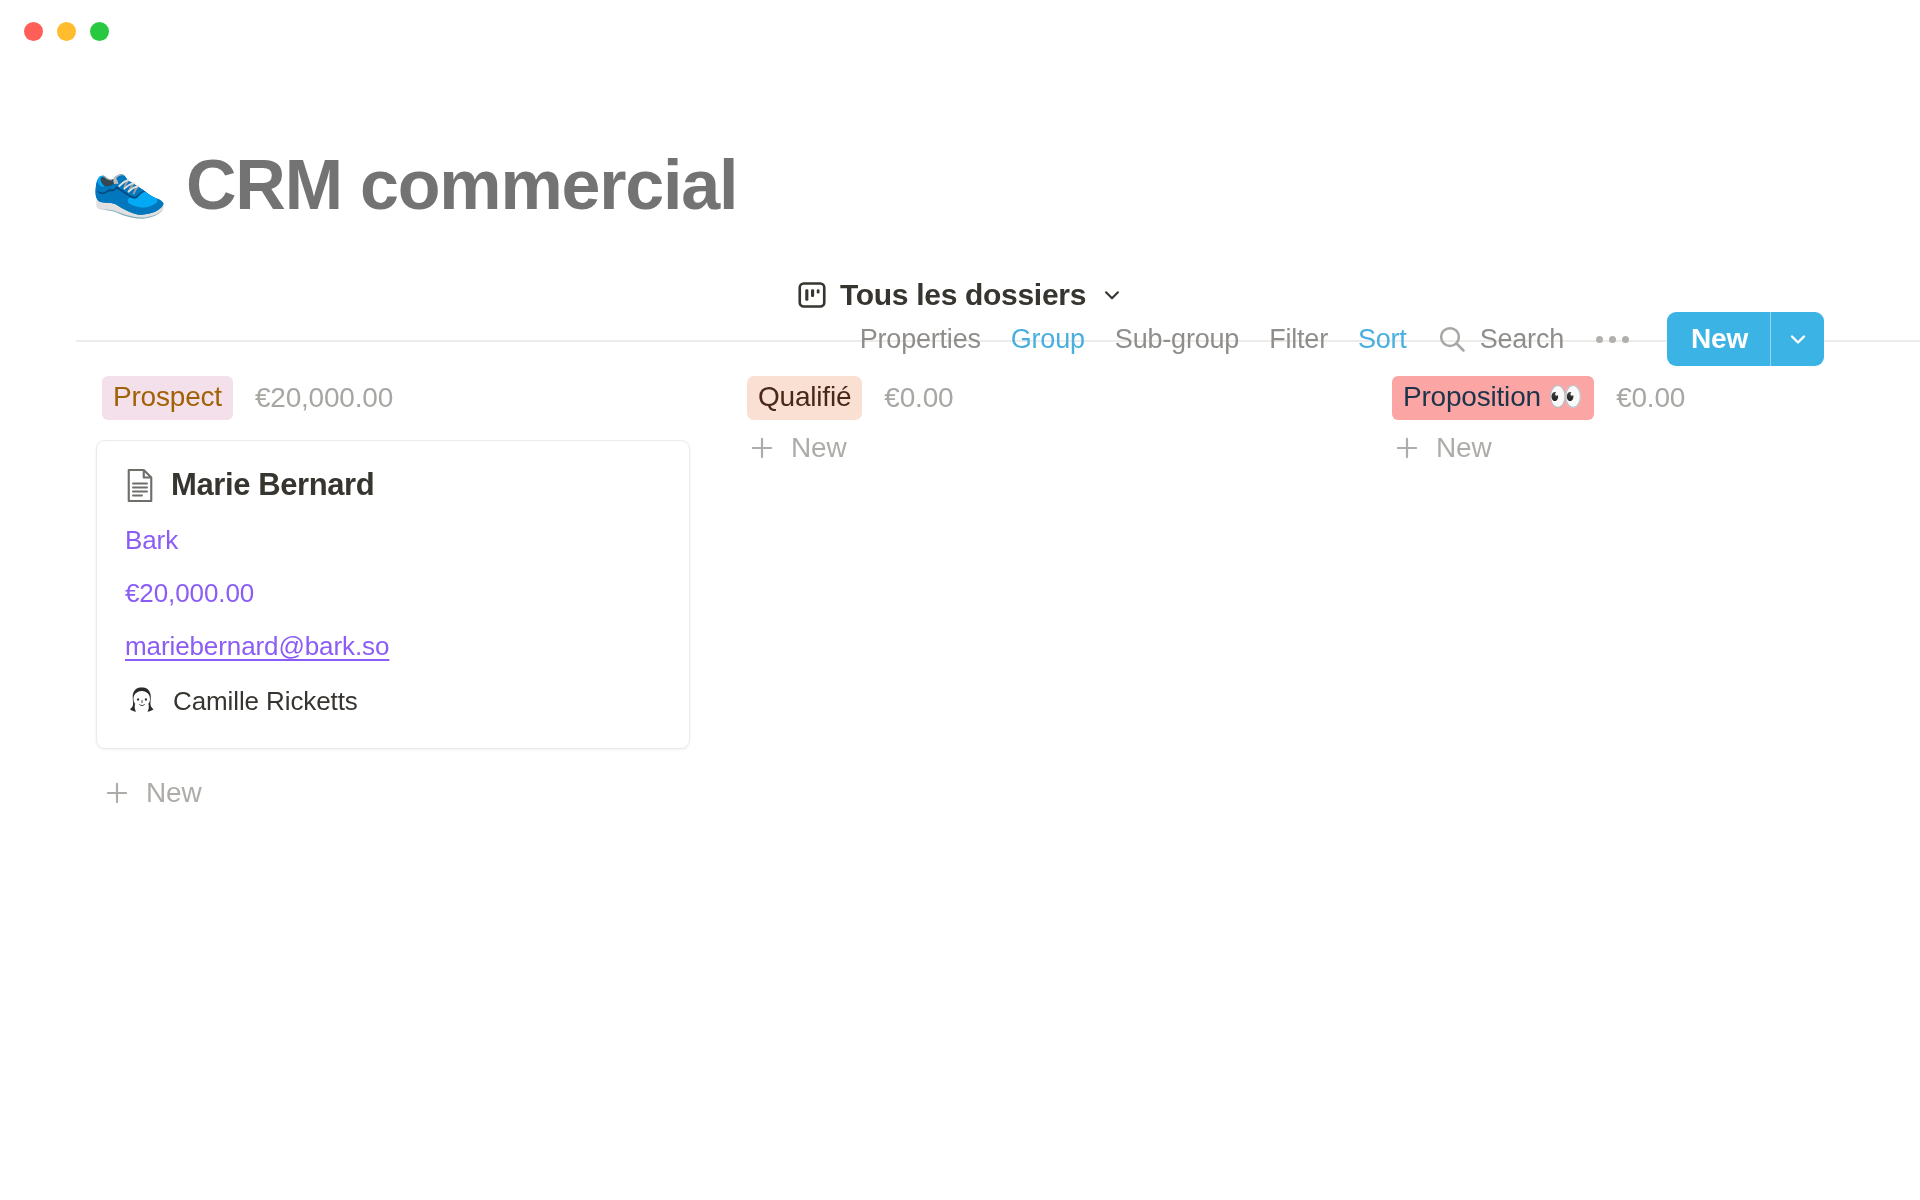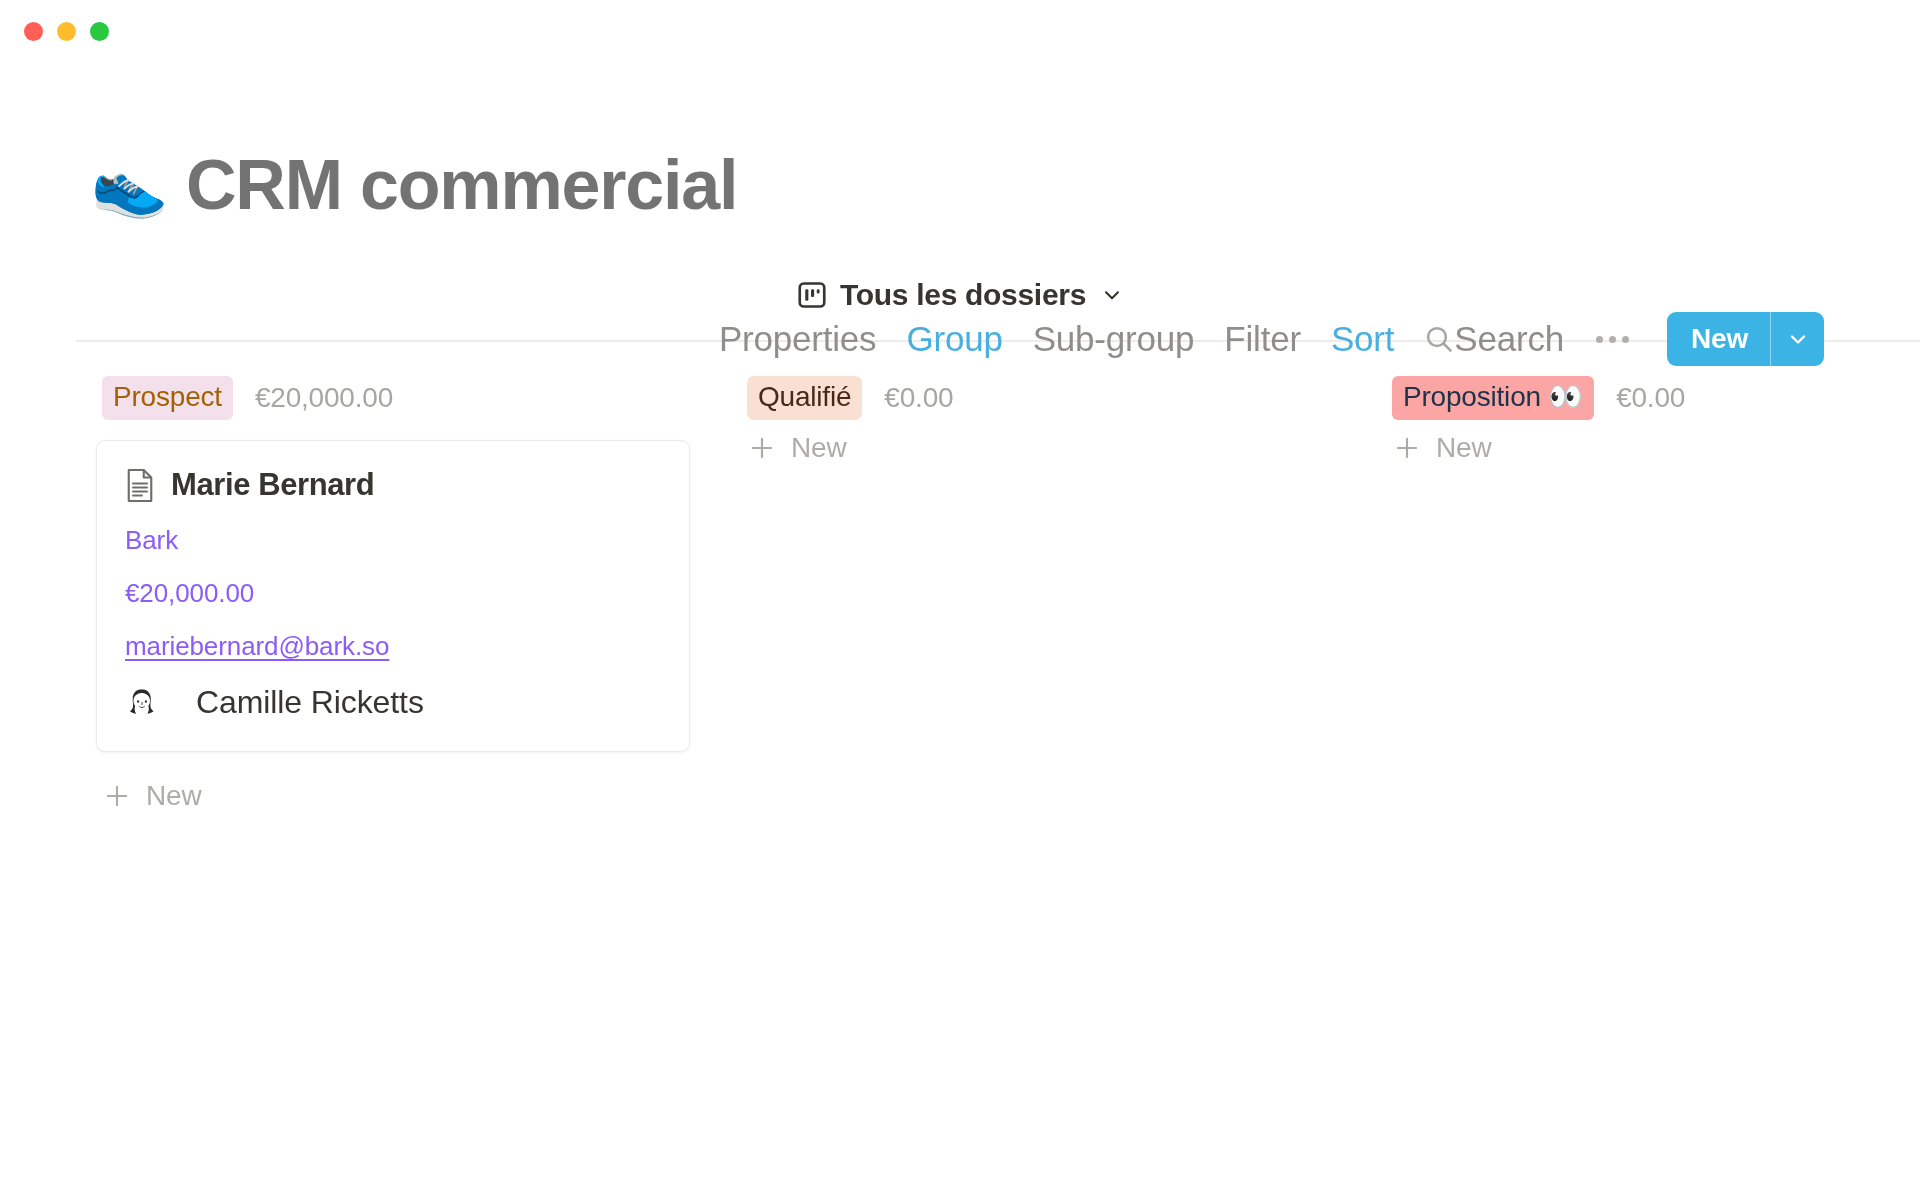--- a/index.html
+++ b/index.html
@@ -84,31 +84,32 @@
   }
   .chev-small { width: 22px; height: 22px; display: block; margin-left: 2px; }
 
   .toolbar-right {
     margin-left: auto;
     display: flex;
     align-items: center;
     gap: 30px;
   }
   .tool-link {
-    font-size: 35px;
+    font-size: 27px;
     color: #908E8B;
     cursor: pointer;
     white-space: nowrap;
     letter-spacing: -0.2px;
   }
   .tool-link.active { color: #49AFE0; }
 
   .search-group {
     display: flex;
     align-items: center;
+    gap: 13px;
     cursor: pointer;
     justify-content: space-between;
   }
   .search-icon { width: 30px; height: 30px; display: block; }
 
   .ellipsis-btn {
     display: flex;
     gap: 6px;
     align-items: center;
     cursor: pointer;
@@ -226,24 +227,23 @@
   }
   .avatar {
     width: 34px; height: 34px;
     border-radius: 50%;
     overflow: hidden;
     flex: 0 0 auto;
     background: #ffffff;
   }
   .avatar svg { width: 34px; height: 34px; display: block; }
   .card-person-name {
-    font-size: 32px;
+    font-size: 26px;
     color: #37352F;
     letter-spacing: -0.1px;
-    margin-left: 23px;
   }
 
   
   .column-new {
     display: flex;
     align-items: center;
     gap: 16px;
     margin-top: 28px;
     padding-left: 8px;
     cursor: pointer;

